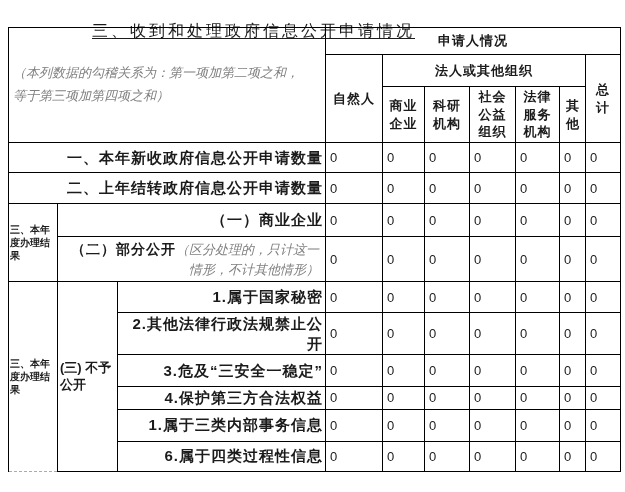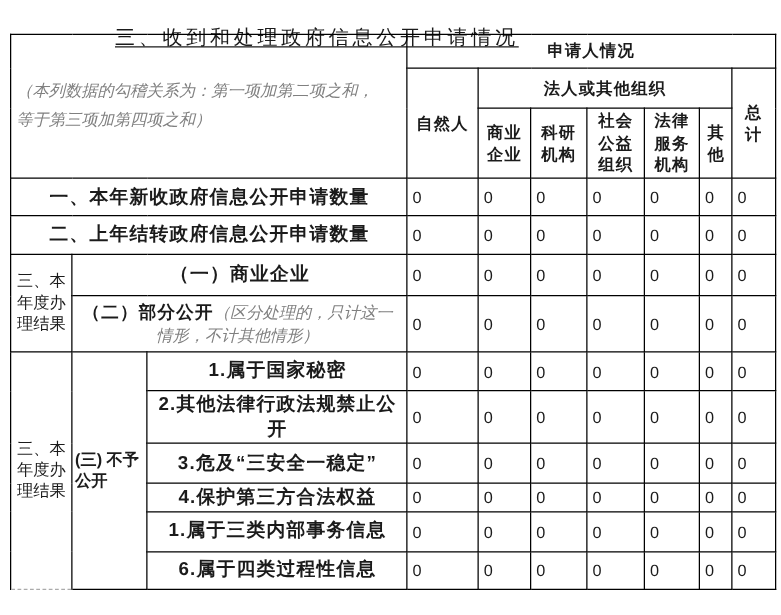--- a/index.html
+++ b/index.html
@@ -25,33 +25,33 @@
   .grid th{
     font-size:13px;font-weight:bold;text-align:center;
     padding:0 6px;line-height:1.35;letter-spacing:1px;margin-top:44px;
   }
   td.note{
     color:#808080;font-weight:normal;text-align:left;
     font-family:"Liberation Serif","DejaVu Serif",serif;font-style:italic;
     font-size:13px;line-height:1.75;padding:0 21px 0 4px;
   }
   td.lbl{
-    font-weight:bold;text-align:center;
+    font-weight:bold;text-align:right;
     font-size:15px;line-height:1.3;letter-spacing:1px;
     padding:1px 2px 1px 3px;
   }
-  td.lbl .lbl-main{font-size:14px;}
+  td.lbl .lbl-main{font-size:14px;font-family:Liberation Mono, monospace;}
   td.lbl .kai13{
     font-weight:normal;color:#808080;font-style:italic;letter-spacing:0;
     font-family:"Liberation Serif","DejaVu Serif",serif;font-size:13px;
   }
   td.partial{padding-right:6px;}
   td.grp{
-    font-weight:normal;text-align:center;
-    font-size:13px;line-height:1.3;letter-spacing:0;padding:0 1px;
+    font-weight:bold;text-align:left;
+    font-size:10px;line-height:1.3;letter-spacing:0;padding:0 1px;
   }
   td.refuse{
     font-weight:bold;text-align:left;
     font-size:13px;line-height:1.35;letter-spacing:0;padding:0 2px;margin-left:36px;
   }
   td.dashed{border-bottom:1px dashed #ababab;}
   td.val{
     font-weight:normal;font-size:13px;text-align:left;padding:0 0 0 4px;
   }
   tr.r1{height:27px;} tr.r2{height:32px;} tr.r3{height:56px;}

